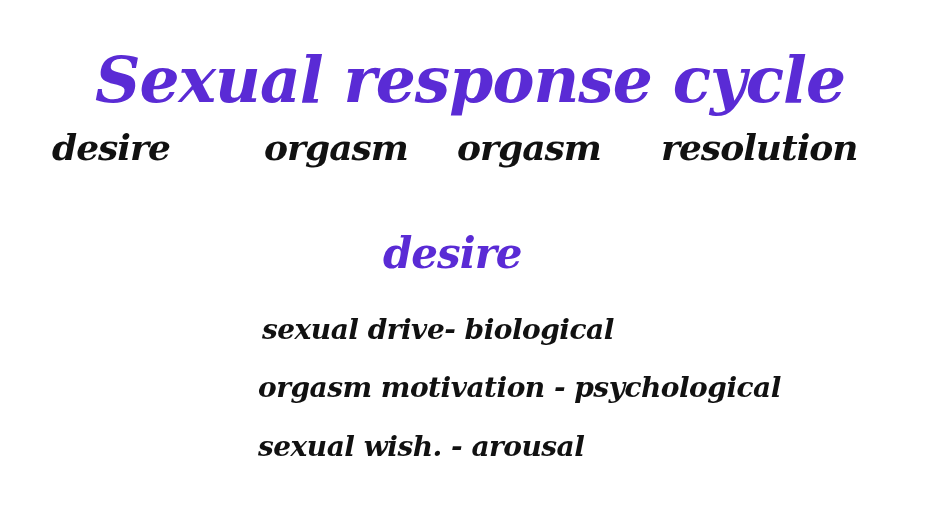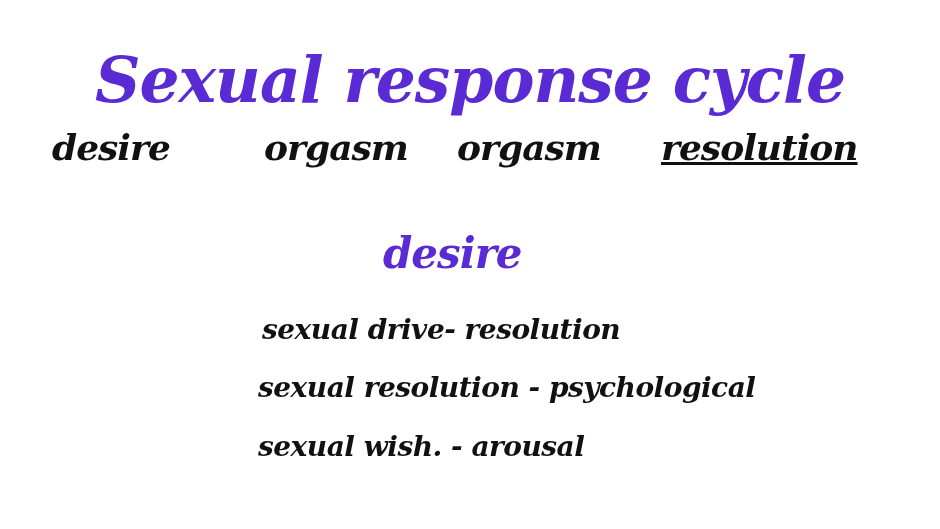--- a/index.html
+++ b/index.html
@@ -40,21 +40,21 @@
     top: 126px;
     font-size: 36px;
     line-height: 1.2;
     letter-spacing: -1px;
     color: var(--text);
     white-space: nowrap;
   }
   .stage-1 { left: 52px; }
   .stage-2 { left: 264px; }
   .stage-3 { left: 457px; }
-  .stage-4 { left: 661px; text-decoration: underline; }
+  .stage-4 { left: 661px; }
   .section-heading {
     position: absolute;
     top: 229px;
     left: 383px;
     margin: 0;
     font-size: 42px;
     line-height: 1.2;
     letter-spacing: -1px;
     color: var(--accent);
   }
@@ -82,18 +82,18 @@
   <div>
     <span class="stage stage-1">desire</span>
     <span class="stage stage-2">orgasm</span>
     <span class="stage stage-3">orgasm</span>
     <span class="stage stage-4">resolution</span>
   </div>
 
   <h2 class="section-heading">desire</h2>
 
   <div>
-    <p class="item item-1">sexual drive- resolution</p>
-    <p class="item item-2">sexual resolution - psychological</p>
+    <p class="item item-1">sexual drive- biological</p>
+    <p class="item item-2">orgasm motivation - psychological</p>
     <p class="item item-3">sexual wish. - arousal</p>
   </div>
 
 </div>
 
 </body></html>

